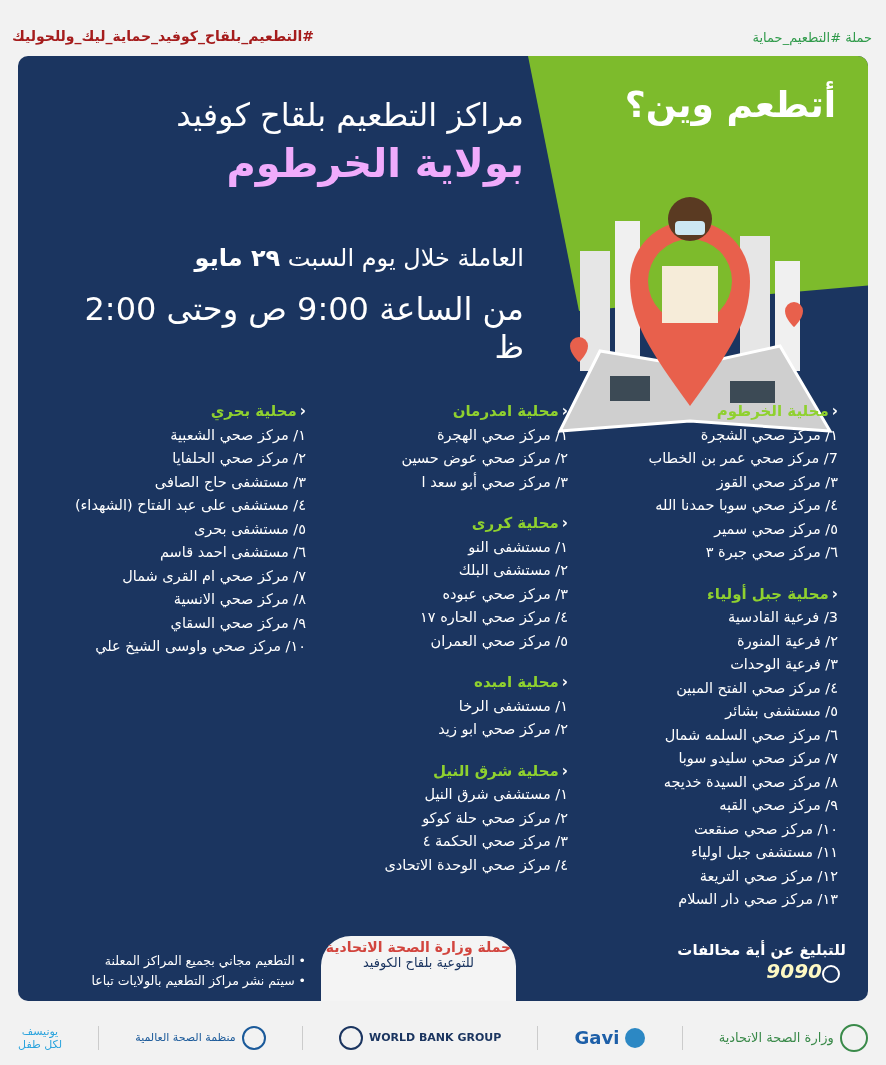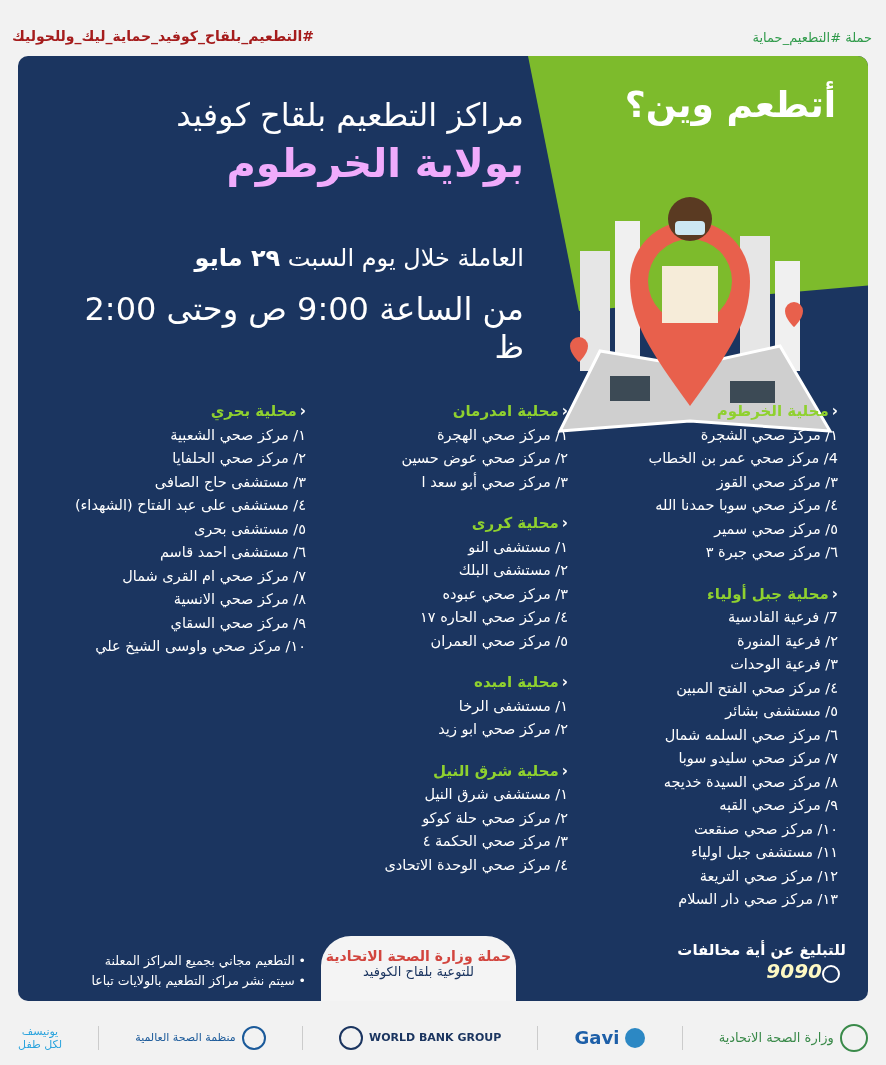--- a/index.html
+++ b/index.html
@@ -29,21 +29,21 @@
   .col-3 { right: 562px; width: 260px; }
   .group { margin-bottom: 18px; }
   .group-head { color: #8fd12f; font-weight: bold; font-size: 15px; }
   .group-head .chev { color: #fff; margin-left: 3px; }
 
   .hotline { position: absolute; right: 22px; top: 890px; text-align: right; color: #fff; }
   .hotline-label { font-size: 15px; font-weight: bold; }
   .hotline-num { font-size: 20px; font-weight: bold; color: #fef9c3; font-style: italic; direction: ltr; display: inline-block; }
   .phone-ic { display: inline-block; width: 18px; height: 18px; border: 2px solid #fff; border-radius: 50%; margin-right: 6px; vertical-align: middle; }
 
-  .campaign { position: absolute; left: 303px; top: 935px; width: 195px; height: 66px; background: #f4f4f4; border-top-left-radius: 30px; border-top-right-radius: 30px; text-align: center; padding-top: 12px; }
+  .campaign { position: absolute; left: 303px; top: 935px; width: 195px; height: 66px; background: #f4f4f4; border-top-left-radius: 30px; border-top-right-radius: 30px; text-align: center; padding-top: 3px; }
   .campaign-1 { font-size: 14px; font-weight: bold; color: #d2453e; }
   .campaign-2 { font-size: 13px; color: #1b3560; }
 
   .notes { position: absolute; left: 28px; top: 951px; width: 260px; color: #fff; font-size: 12.5px; line-height: 20px; text-align: right; }
   .notes li { list-style: none; }
   .notes li::before { content: "• "; }
 
   .footer { position: absolute; left: 0; top: 1010px; width: 886px; height: 55px; display: flex; align-items: center; justify-content: space-around; direction: ltr; }
   .logo { display: flex; align-items: center; gap: 6px; font-size: 11px; }
   .sep { width: 1px; height: 24px; background: #ccc; }
@@ -82,29 +82,29 @@
     <circle cx="150" cy="68" r="22" fill="#5a3a22"></circle>
     <rect x="135" y="70" width="30" height="14" rx="4" fill="#cde7f2"></rect>
     <path d="M30 195 a9 9 0 1 1 18 0 c0 8 -9 16 -9 16 s-9 -8 -9 -16z" fill="#e8604c"></path>
     <path d="M245 160 a9 9 0 1 1 18 0 c0 8 -9 16 -9 16 s-9 -8 -9 -16z" fill="#e8604c"></path>
   </svg>
 
   <div class="col col-1">
     <div class="group">
       <div class="group-head"><span class="chev">‹</span><span>محلية الخرطوم</span></div>
       <div>١/ مركز صحي الشجرة</div>
-      <div>4/ مركز صحي عمر بن الخطاب</div>
+      <div>7/ مركز صحي عمر بن الخطاب</div>
       <div>٣/ مركز صحي القوز</div>
       <div>٤/ مركز صحي سوبا حمدنا الله</div>
       <div>٥/ مركز صحي سمير</div>
       <div>٦/ مركز صحي جبرة ٣</div>
     </div>
     <div class="group">
       <div class="group-head"><span class="chev">‹</span><span>محلية جبل أولياء</span></div>
-      <div>7/ فرعية القادسية</div>
+      <div>3/ فرعية القادسية</div>
       <div>٢/ فرعية المنورة</div>
       <div>٣/ فرعية الوحدات</div>
       <div>٤/ مركز صحي الفتح المبين</div>
       <div>٥/ مستشفى بشائر</div>
       <div>٦/ مركز صحي السلمه شمال</div>
       <div>٧/ مركز صحي سليدو سوبا</div>
       <div>٨/ مركز صحي السيدة خديجه</div>
       <div>٩/ مركز صحي القبه</div>
       <div>١٠/ مركز صحي صنقعت</div>
       <div>١١/ مستشفى جبل اولياء</div>

